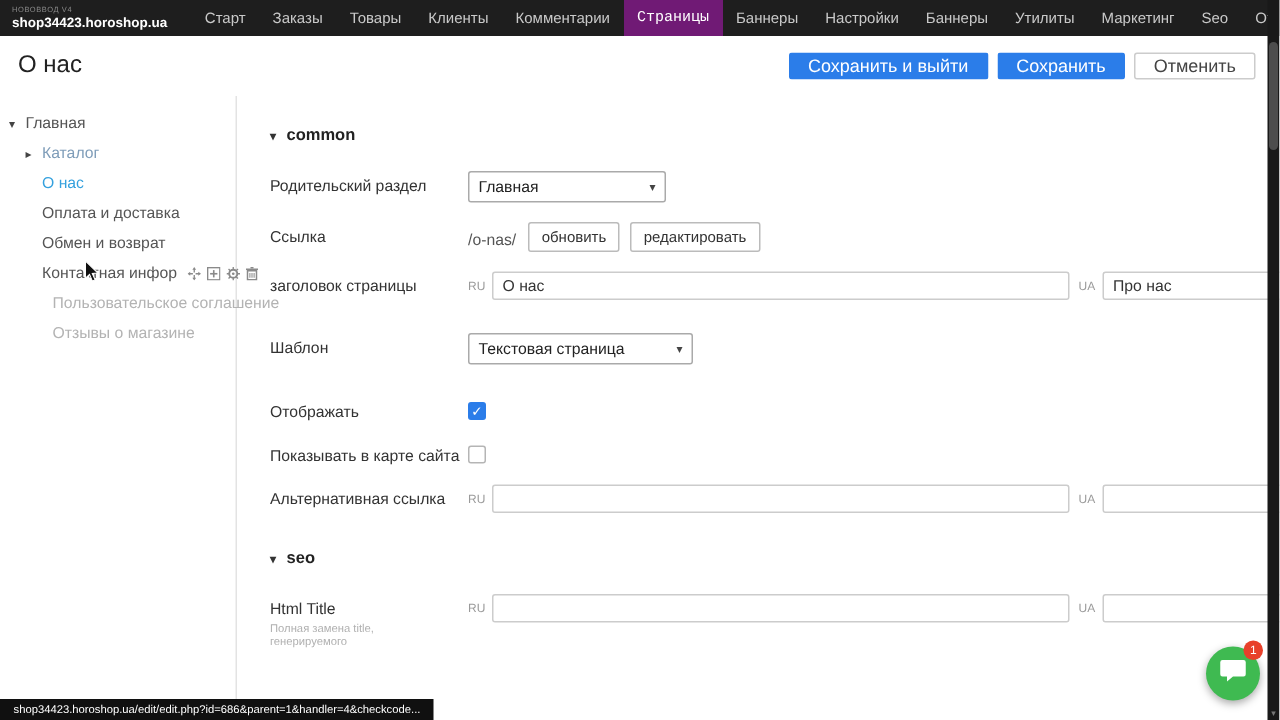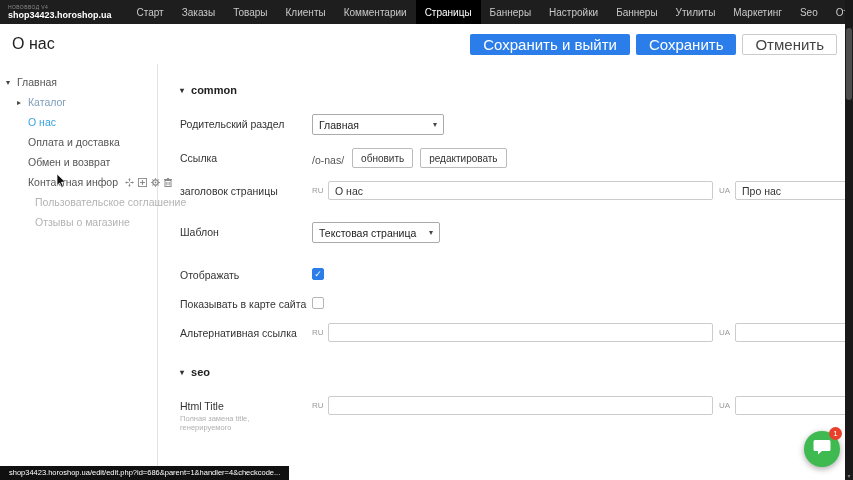--- a/index.html
+++ b/index.html
@@ -9,27 +9,27 @@
     font-family:"Liberation Sans", sans-serif; background:#fff;
   }
 
   
   .topbar { height:24px; background:#1e1e1e; display:flex; align-items:center; padding-left:8px; }
   .logo { line-height:1; margin-right:16px; cursor:pointer; }
   .logo-top { font-size:5px; color:#8a8a8a; letter-spacing:.4px; }
   .logo-main { font-size:9px; font-weight:bold; color:#fff; margin-top:1px; }
   .menu { display:flex; height:100%; }
   .menu-item { font-size:10px; color:#c9c9c9; padding:0 9px; display:flex; align-items:center; cursor:pointer; white-space:nowrap; }
-  .menu-item.active { background:#000000; color:#fff; }
+  .menu-item.active { background:#701a75; color:#fff;font-family:Liberation Mono, monospace; }
 
   
   .pagehead { height:40px; display:flex; align-items:center; padding:0 16px 0 12px; }
   .pagehead h1 { font-size:16px; font-weight:normal; color:#222; margin:0; }
   .actions { margin-left:auto; display:flex; gap:6px; }
-  .btn { font-size:15px; border-radius:2px; padding:1px 12px; border:1px solid transparent; cursor:pointer; font-family:inherit; }
+  .btn { font-size:12px; border-radius:2px; padding:1px 12px; border:1px solid transparent; cursor:pointer; font-family:inherit; }
   .btn.blue { background:#2b7de9; color:#fff; }
   .btn.ghost { background:#fff; border-color:#ccc; color:#444; }
 
   
   .bodywrap { display:flex; height:416px; }
   .sidebar { width:158px; border-right:1px solid #e3e3e3; padding-top:8px; position:relative; flex:none; }
   .t-row { display:flex; align-items:center; height:20px; font-size:10.5px; color:#555; padding-left:6px; cursor:pointer; white-space:nowrap; }
   .t-row .caret { width:11px; font-size:8px; color:#444; flex:none; }
   .t-row.child { padding-left:17px; }
   .t-row.cat { color:#7f9db9; }
@@ -209,21 +209,21 @@
         <div class="lang-line">
           <span class="lang">UA</span>
           <input class="txt" value="Про нас" style="">
         </div>
       </div>
     </div>
 
     <div class="frow gap">
       <div class="flabel">Шаблон</div>
       <div class="fctrl">
-        <div class="select" style="width:128px">
+        <div class="select" style="width:150px">
           <span>Текстовая страница</span>
           <span class="sel-caret">▾</span>
         </div>
       </div>
     </div>
 
     <div class="frow gap">
       <div class="flabel">Отображать</div>
       <div class="fctrl">
         <span class="cb checked">✓</span>

